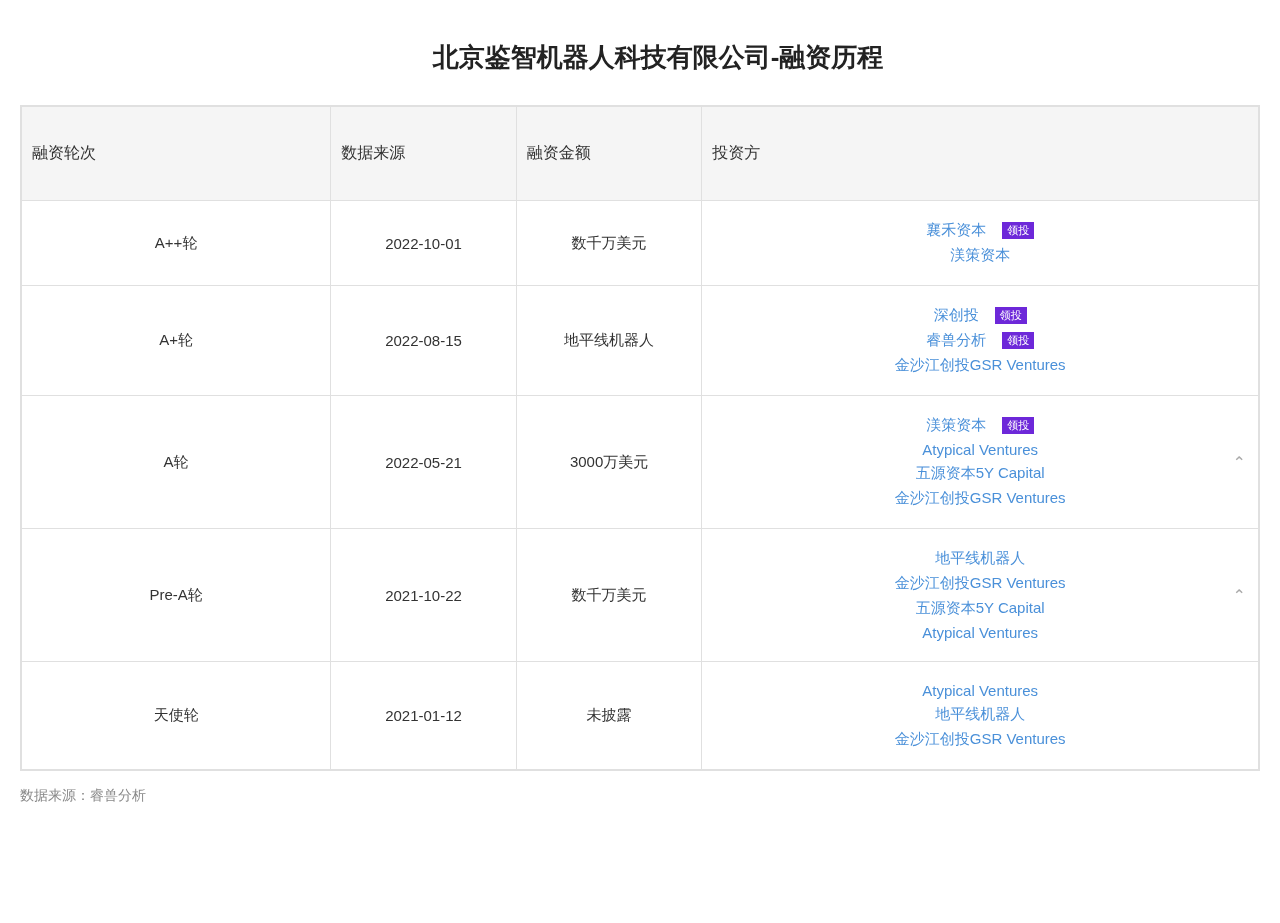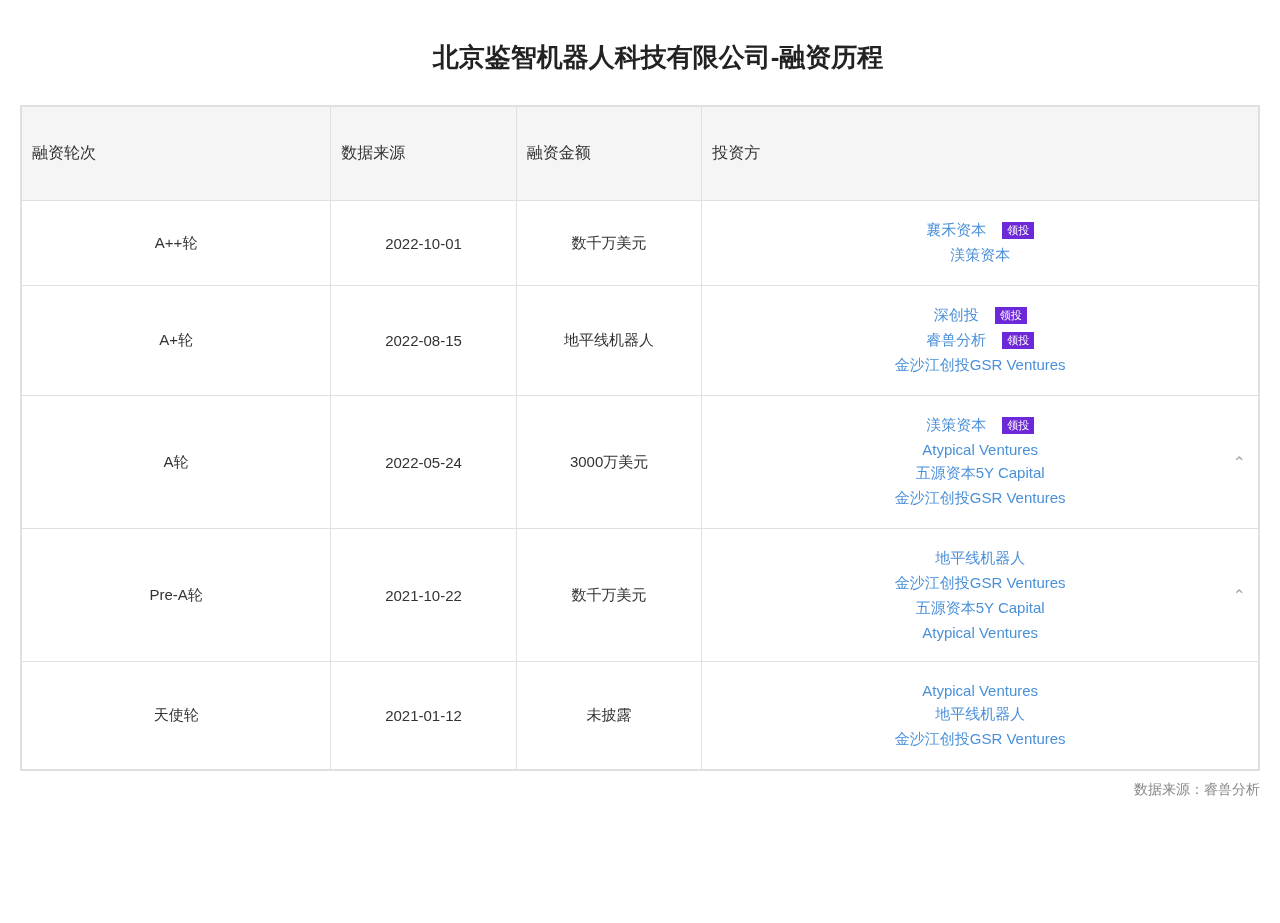--- a/index.html
+++ b/index.html
@@ -107,22 +107,22 @@
       top: 50%;
       transform: translateY(-50%);
       color: #aaaaaa;
       font-size: 16px;
       cursor: pointer;
       user-select: none;
     }
 
     .footer-source {
       width: 1240px;
-      text-align: right;
-      margin-top: 10px;
+      text-align: left;
+      margin-top: 16px;
       font-size: 14px;
       color: #888888;
     }
   </style>
 </head>
 <body>
 
 <h1 class="page-title">北京鉴智机器人科技有限公司-融资历程</h1>
 
 <div class="table-container">
@@ -167,21 +167,21 @@
                 <span class="badge-lead">领投</span>
               </div>
               <div class="investor-item">
                 <span class="investor-link">金沙江创投GSR Ventures</span>
               </div>
             </div>
           </td>
         </tr>
         <tr>
           <td class="col-round">A轮</td>
-          <td class="col-date">2022-05-24</td>
+          <td class="col-date">2022-05-21</td>
           <td class="col-amount">3000万美元</td>
           <td class="col-investors td-investors-relative">
             <div class="investor-row">
               <div class="investor-item">
                 <span class="investor-link">渼策资本</span>
                 <span class="badge-lead">领投</span>
               </div>
               <div class="investor-item">
                 <span class="investor-link">Atypical Ventures</span>
               </div>

